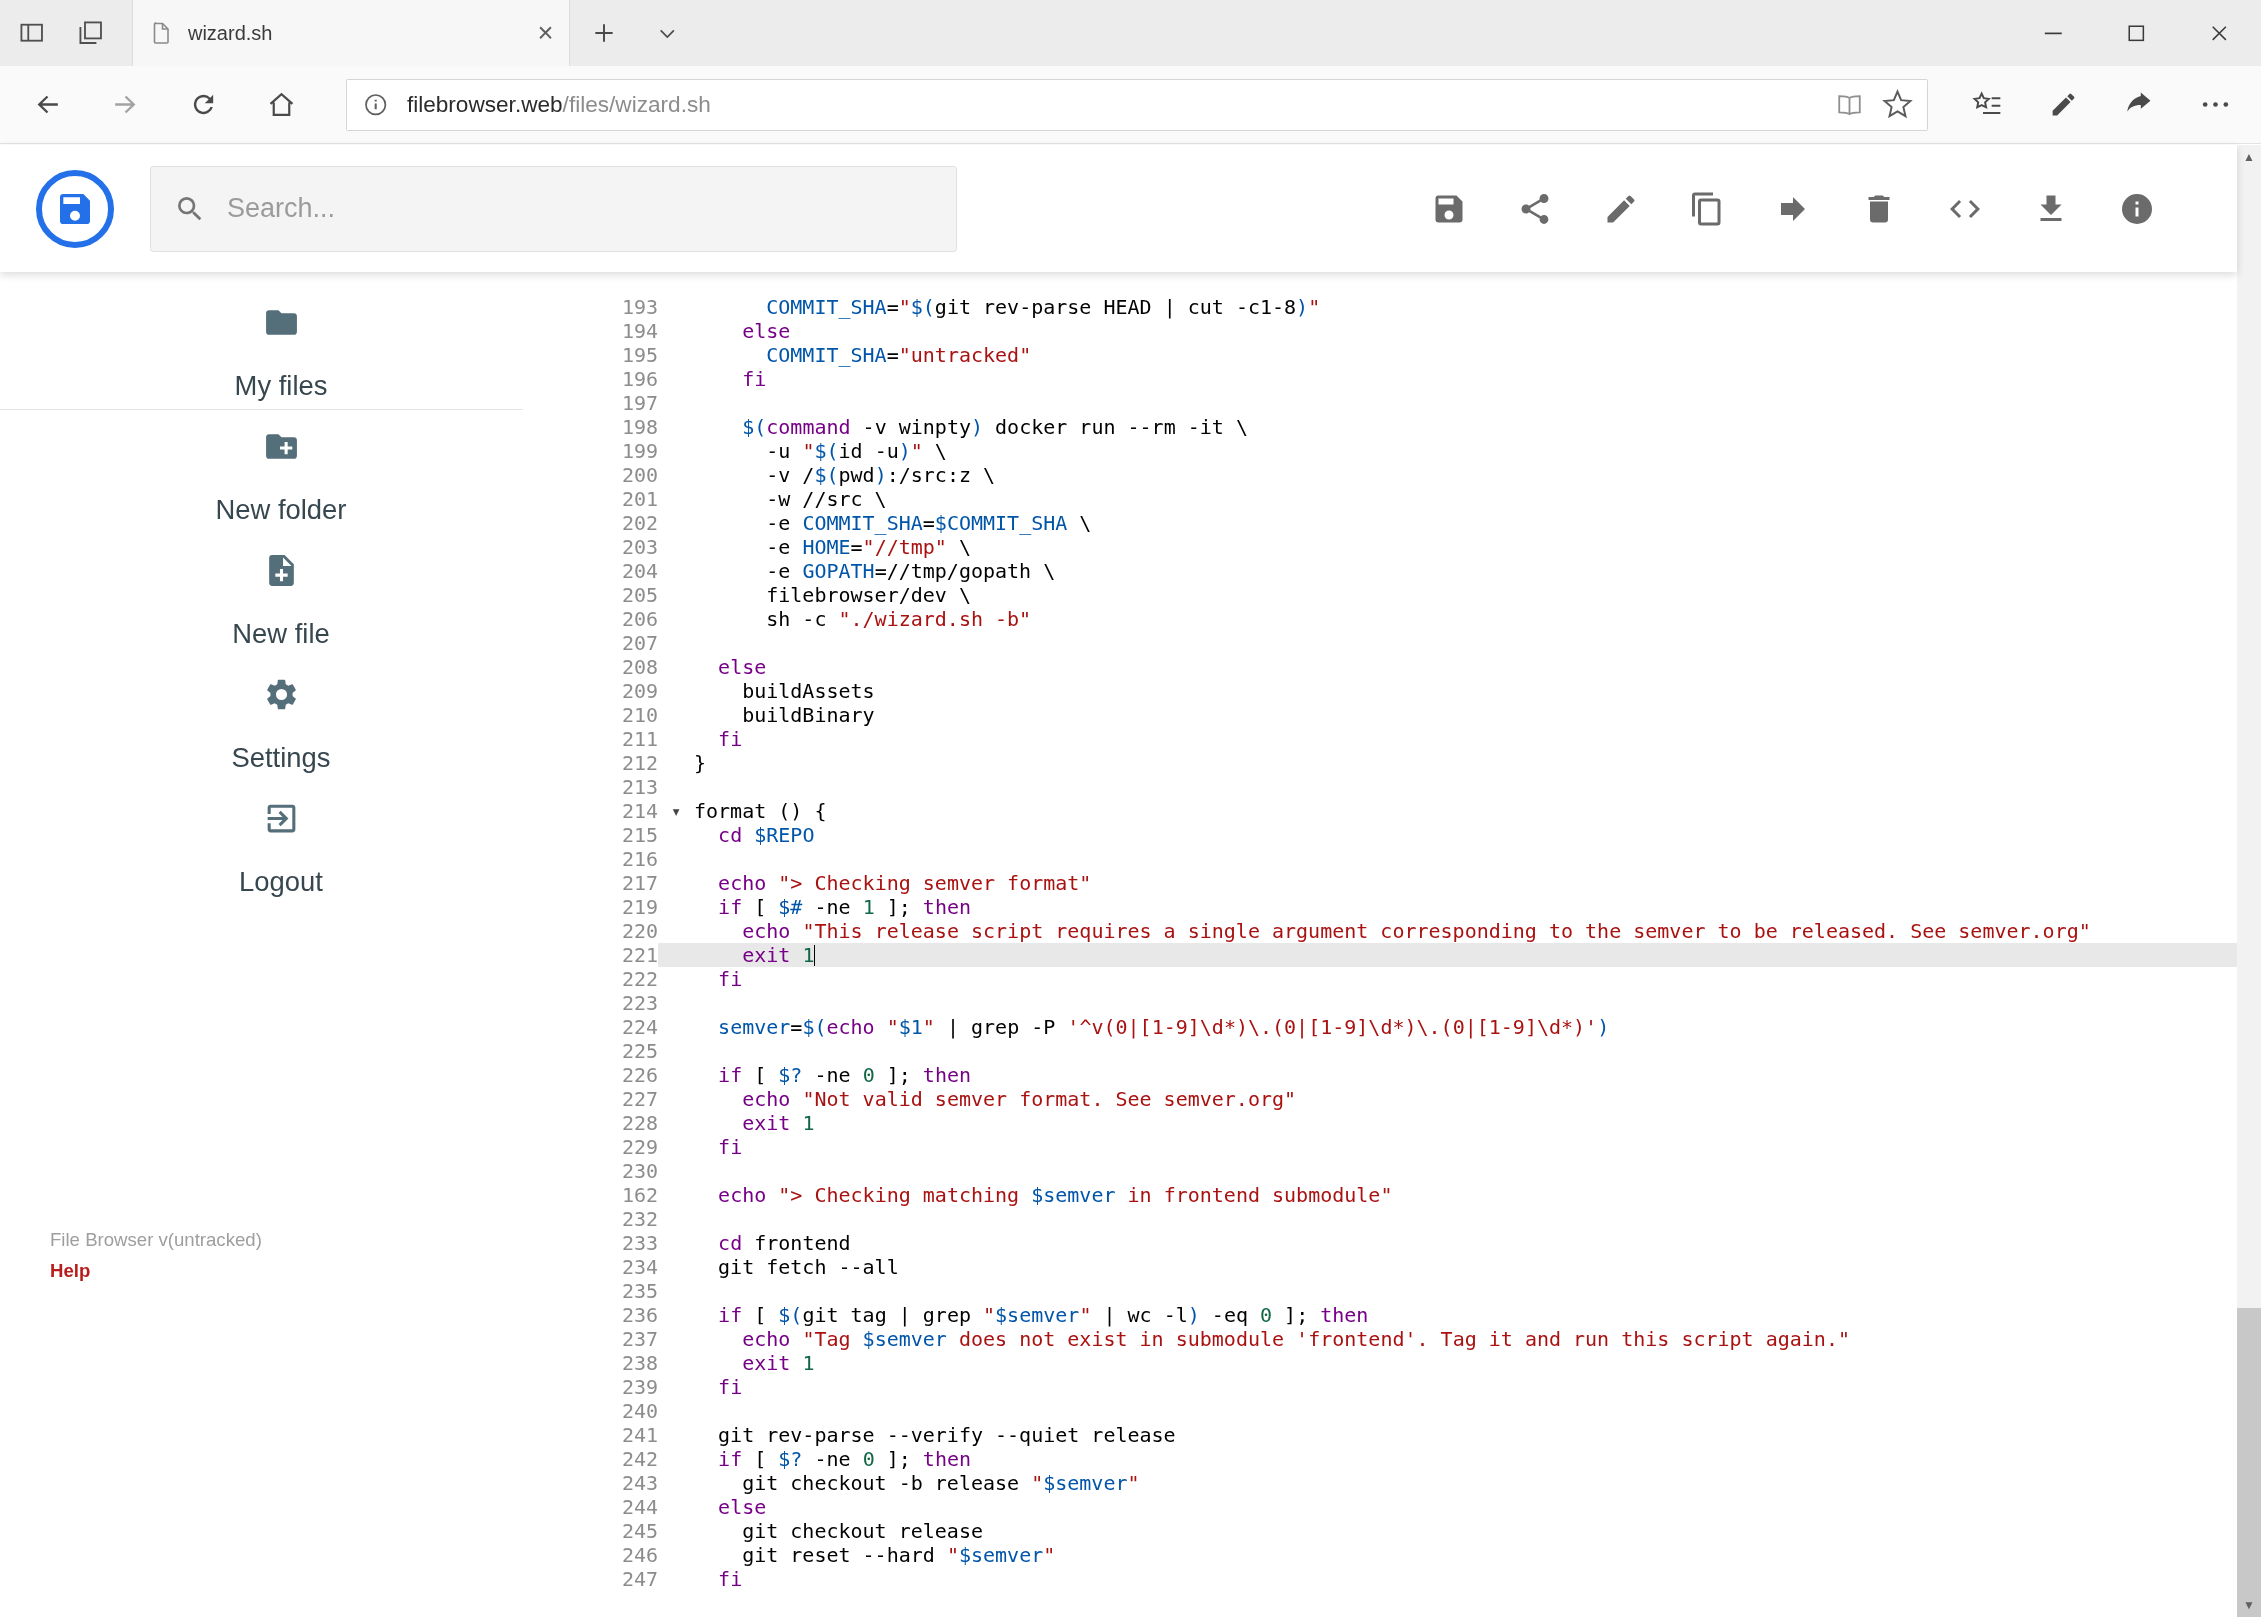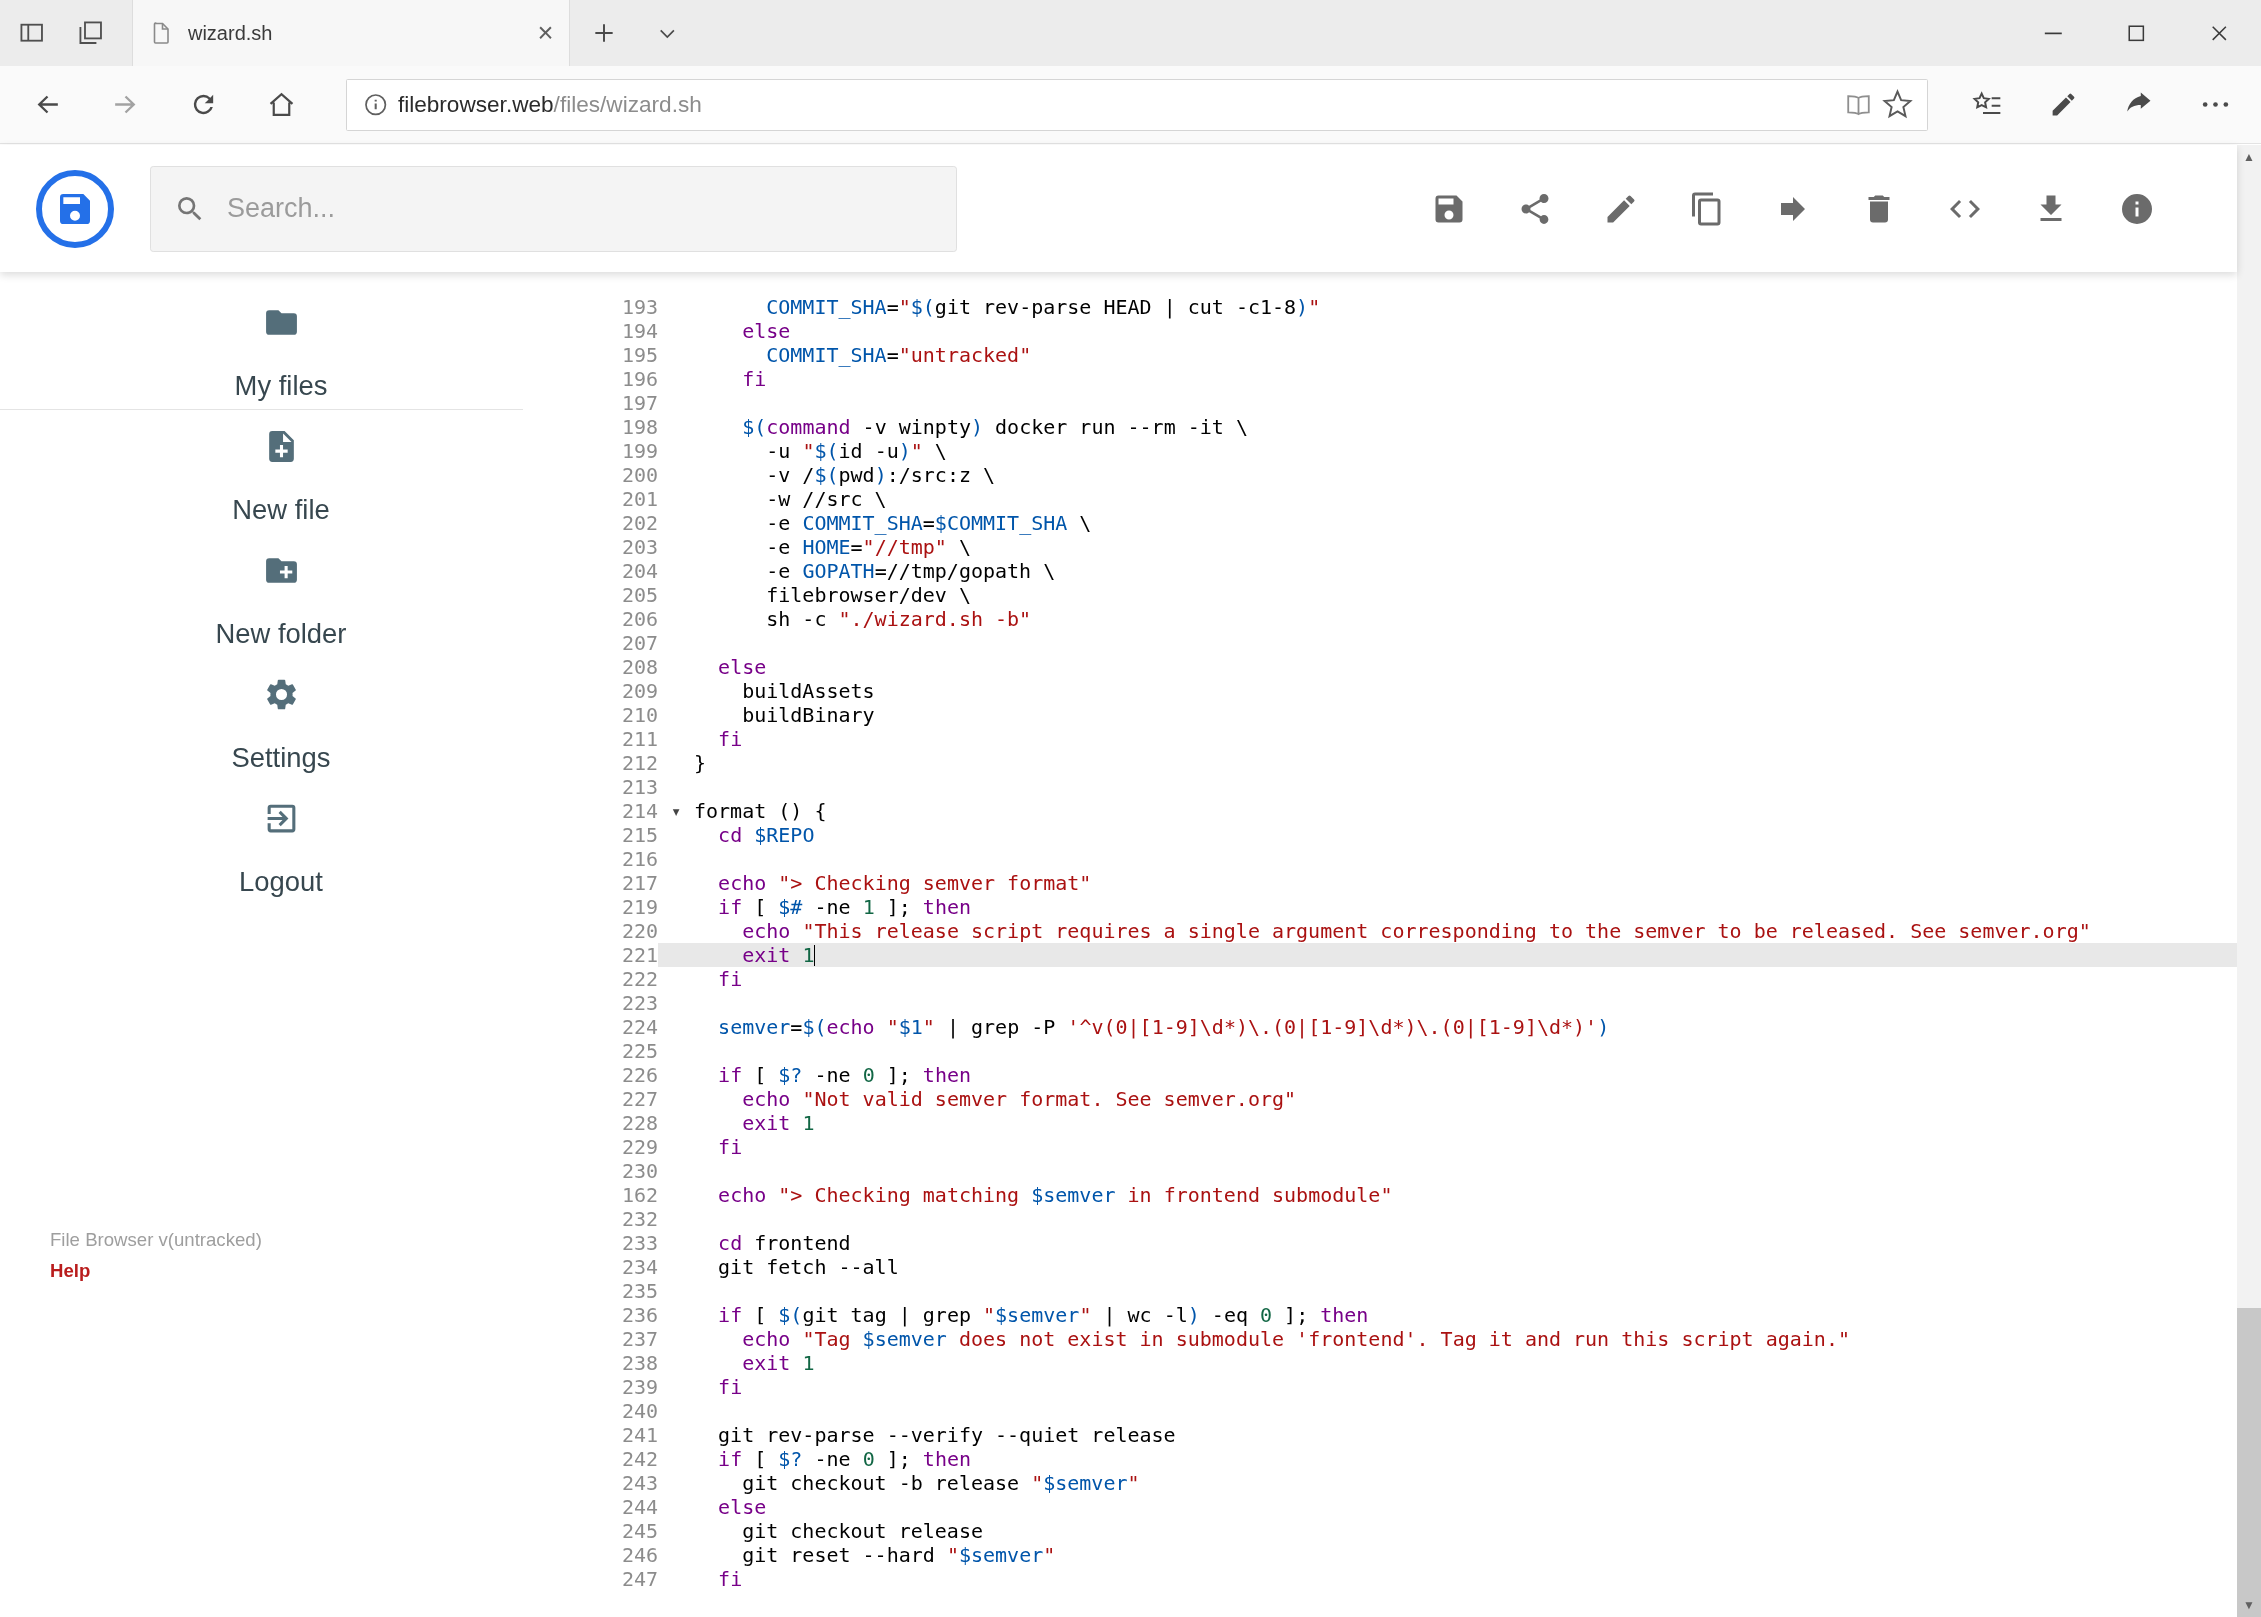--- a/index.html
+++ b/index.html
@@ -18,21 +18,21 @@
   .tab-title{flex:1;font-size:20px;color:#3b3b3b;white-space:nowrap;overflow:hidden;}
   .tab-close{font-size:27.4px;color:#5f5f5f;line-height:1;}
   .newtab{width:68px;}
   .tabchev{width:57px;}
   .win-controls{margin-left:auto;display:flex;align-items:stretch;}
   .win-btn{width:83px;display:flex;align-items:center;justify-content:center;}
 
   
   .navbar{position:absolute;top:66px;left:0;right:0;height:78px;background:#fafafa;border-bottom:0.8px solid #e3e3e3;display:flex;align-items:center;padding:0 8px;box-sizing:border-box;}
   .nav-btn{width:78px;height:78px;display:flex;align-items:center;justify-content:center;background:none;border:none;}
-  .addressbar{flex:1;height:50px;margin:0 21px 0 26px;background:#fff;border:0.8px solid #d5d5d5;border-radius:1.6px;display:flex;align-items:center;padding:0 14.5px;gap:9px;}
+  .addressbar{flex:1;height:50px;margin:0 21px 0 26px;background:#fff;border:0.8px solid #d5d5d5;border-radius:1.6px;display:flex;align-items:center;padding:0 14.5px;gap:18px;}
   .url{font-size:22.6px;white-space:nowrap;}
   .url .host{color:#2b2b2b;}
   .url .path{color:#8c8c8c;}
   .ab-spacer{flex:1;}
   .hub-btn{width:76px;height:78px;display:flex;align-items:center;justify-content:center;background:none;border:none;}
 
   
   .app-header{position:absolute;top:145px;left:0;width:2237px;height:127px;background:#fff;display:flex;align-items:center;box-shadow:0 3.2px 8px rgba(0,0,0,.14);z-index:5;justify-content:center;}
   .logo{margin-left:36px;width:78px;height:78px;border-radius:50%;border:6.5px solid #2470e8;box-sizing:border-box;background:#fff;display:flex;align-items:center;justify-content:center;flex-shrink:0;}
   .searchbar{margin-left:36px;width:807px;height:86px;background:#f4f4f4;border:0.8px solid #e0e0e0;border-radius:3.2px;display:flex;align-items:center;padding:0 22.6px;gap:19.4px;box-sizing:border-box;}
@@ -259,29 +259,29 @@
   <div class="side-menu">
       <div class="side-item">
         <svg viewBox="0 0 24 24" fill="currentColor">
           <path d="M10 4H4a2 2 0 0 0-2 2v12a2 2 0 0 0 2 2h16a2 2 0 0 0 2-2V8a2 2 0 0 0-2-2h-8l-2-2z"></path>
         </svg>
         <span class="side-label">My files</span>
       </div>
       <div class="side-divider"></div>
       <div class="side-item">
         <svg viewBox="0 0 24 24" fill="currentColor">
+          <path d="M20 6h-8l-2-2H4a2 2 0 0 0-2 2v12a2 2 0 0 0 2 2h16a2 2 0 0 0 2-2V8a2 2 0 0 0-2-2zm-1 8h-3v3h-2v-3h-3v-2h3V9h2v3h3v2z"></path>
+        </svg>
+        <span class="side-label">New folder</span>
+      </div>
+      <div class="side-item">
+        <svg viewBox="0 0 24 24" fill="currentColor">
           <path d="M14 2H6a2 2 0 0 0-2 2v16a2 2 0 0 0 2 2h12a2 2 0 0 0 2-2V8l-6-6zm2 14h-3v3h-2v-3H8v-2h3v-3h2v3h3v2zm-3-7V3.5L18.5 9H13z"></path>
         </svg>
         <span class="side-label">New file</span>
-      </div>
-      <div class="side-item">
-        <svg viewBox="0 0 24 24" fill="currentColor">
-          <path d="M20 6h-8l-2-2H4a2 2 0 0 0-2 2v12a2 2 0 0 0 2 2h16a2 2 0 0 0 2-2V8a2 2 0 0 0-2-2zm-1 8h-3v3h-2v-3h-3v-2h3V9h2v3h3v2z"></path>
-        </svg>
-        <span class="side-label">New folder</span>
       </div>
       <div class="side-item">
         <svg viewBox="0 0 24 24" fill="currentColor">
           <path d="M19.14 12.94c.04-.3.06-.61.06-.94 0-.32-.02-.64-.07-.94l2.03-1.58a.49.49 0 0 0 .12-.61l-1.92-3.32a.488.488 0 0 0-.59-.22l-2.39.96c-.5-.38-1.03-.7-1.62-.94l-.36-2.54a.484.484 0 0 0-.48-.41h-3.84c-.24 0-.43.17-.47.41l-.36 2.54c-.59.24-1.13.57-1.62.94l-2.39-.96a.484.484 0 0 0-.59.22L2.74 8.87c-.12.21-.08.47.12.61l2.03 1.58c-.05.3-.09.63-.09.94s.02.64.07.94l-2.03 1.58a.49.49 0 0 0-.12.61l1.92 3.32c.12.22.37.29.59.22l2.39-.96c.5.38 1.03.7 1.62.94l.36 2.54c.05.24.24.41.48.41h3.84c.24 0 .44-.17.47-.41l.36-2.54c.59-.24 1.13-.56 1.62-.94l2.39.96c.22.08.47 0 .59-.22l1.92-3.32a.49.49 0 0 0-.12-.61l-2.01-1.58zM12 15.6a3.6 3.6 0 1 1 0-7.2 3.6 3.6 0 0 1 0 7.2z"></path>
         </svg>
         <span class="side-label">Settings</span>
       </div>
       <div class="side-item">
         <svg viewBox="0 0 24 24" fill="currentColor">
           <path d="M10.09 15.59L11.5 17l5-5-5-5-1.41 1.41L12.67 11H3v2h9.67l-2.58 2.59zM19 3H5a2 2 0 0 0-2 2v4h2V5h14v14H5v-4H3v4a2 2 0 0 0 2 2h14a2 2 0 0 0 2-2V5a2 2 0 0 0-2-2z"></path>

